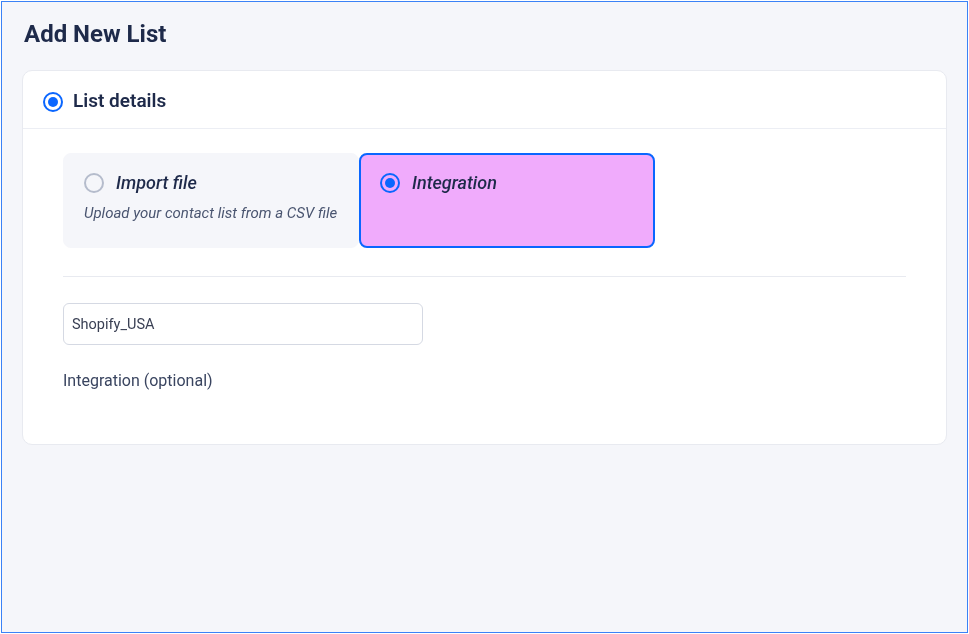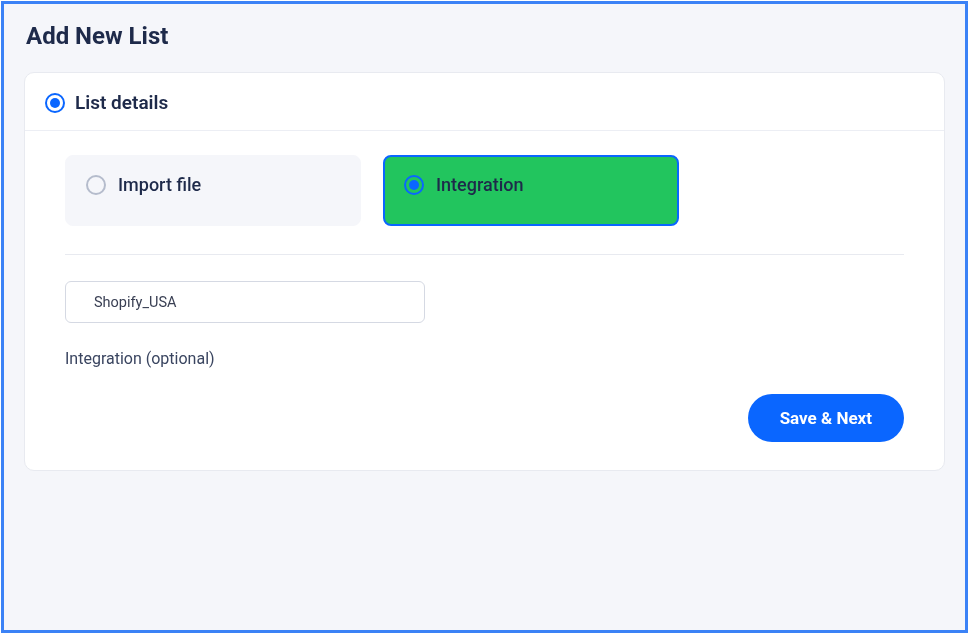--- a/index.html
+++ b/index.html
@@ -6,40 +6,40 @@
   body {
     font-family: -apple-system, BlinkMacSystemFont, "Segoe UI", Roboto, Arial, sans-serif;
     background: #fff;
     width: 969px;
     height: 634px;
   }
   .frame {
     width: 967px;
     height: 632px;
     margin: 1px;
-    border: 3px solid #3b82f6;
+    border: 1px solid #3b82f6;
     background: #f5f6fa;
     padding: 18px 20px;
   }
   .page-title {
     font-size: 24px;
     font-weight: 700;
     color: #1e2a4a;
     margin-bottom: 22px;
     margin-left: 2px;
   }
   .card {
     background: #fff;
     border-radius: 10px;
     border: 1px solid #e8eaf0;
     padding: 0;
   }
   .card-header {
     display: flex;
-    align-items: center;
+    align-items: flex-end;
     gap: 10px;
     padding: 18px 20px 16px 20px;
     border-bottom: 1px solid #eceef4;
   }
   .radio-outer {
     width: 20px;
     height: 20px;
     border-radius: 50%;
     display: flex;
     align-items: center;
@@ -61,35 +61,35 @@
   .card-header-title {
     font-size: 19px;
     font-weight: 600;
     color: #1e2a4a;
   }
   .card-body {
     padding: 24px 40px 28px 40px;
   }
   .option-row {
     display: flex;
-    gap: 22px;
     margin-bottom: 28px;
+    font-style: italic;
   }
   .option-box {
     width: 296px;
     border-radius: 8px;
     padding: 18px 20px 22px 20px;
     cursor: pointer;
   }
   .option-box.unselected {
     background: #f5f6fa;
     border: 1px solid #f5f6fa;
   }
   .option-box.selected {
-    background: #22c55e;
+    background: #f0abfc;
     border: 2px solid #0a66ff;
     padding: 17px 34px 21px 19px;
   }
   .option-head {
     display: flex;
     align-items: center;
     gap: 12px;
     margin-bottom: 8px;
   }
   .option-title {
@@ -110,21 +110,21 @@
   .field-label {
     font-size: 16px;
     color: #3a4560;
     margin-bottom: 10px;
   }
   .text-input {
     width: 360px;
     height: 42px;
     border: 1px solid #d5d9e3;
     border-radius: 6px;
-    padding: 0 28px;
+    padding: 0 8px;
     font-size: 14.5px;
     color: #3a4054;
     font-family: inherit;
     outline: none;
     background: #fff;
   }
   .text-input.focused {
     border: 1.5px solid #4a5570;
   }
   .field-group {
@@ -164,20 +164,21 @@
 
     <div class="card-body">
 
       <div class="option-row">
 
         <div class="option-box unselected">
           <div class="option-head">
             <span class="radio-outer unselected"></span>
             <span class="option-title">Import file</span>
           </div>
+          <div class="option-desc">Upload your contact list from a CSV file</div>
         </div>
 
         <div class="option-box selected">
           <div class="option-head">
             <span class="radio-outer selected">
               <span class="radio-inner"></span>
             </span>
             <span class="option-title">Integration</span>
           </div>
         </div>
@@ -187,19 +188,16 @@
       <div class="divider"></div>
 
       <div class="field-group">
         <input type="text" class="text-input" value="Shopify_USA" style="">
       </div>
 
       <div class="field-group">
         <div class="field-label">Integration (optional)</div>
       </div>
 
-      <div class="actions">
-        <button class="primary-btn">Save &amp; Next</button>
-      </div>
 
     </div>
   </div>
 </div>
 
 </body></html>

